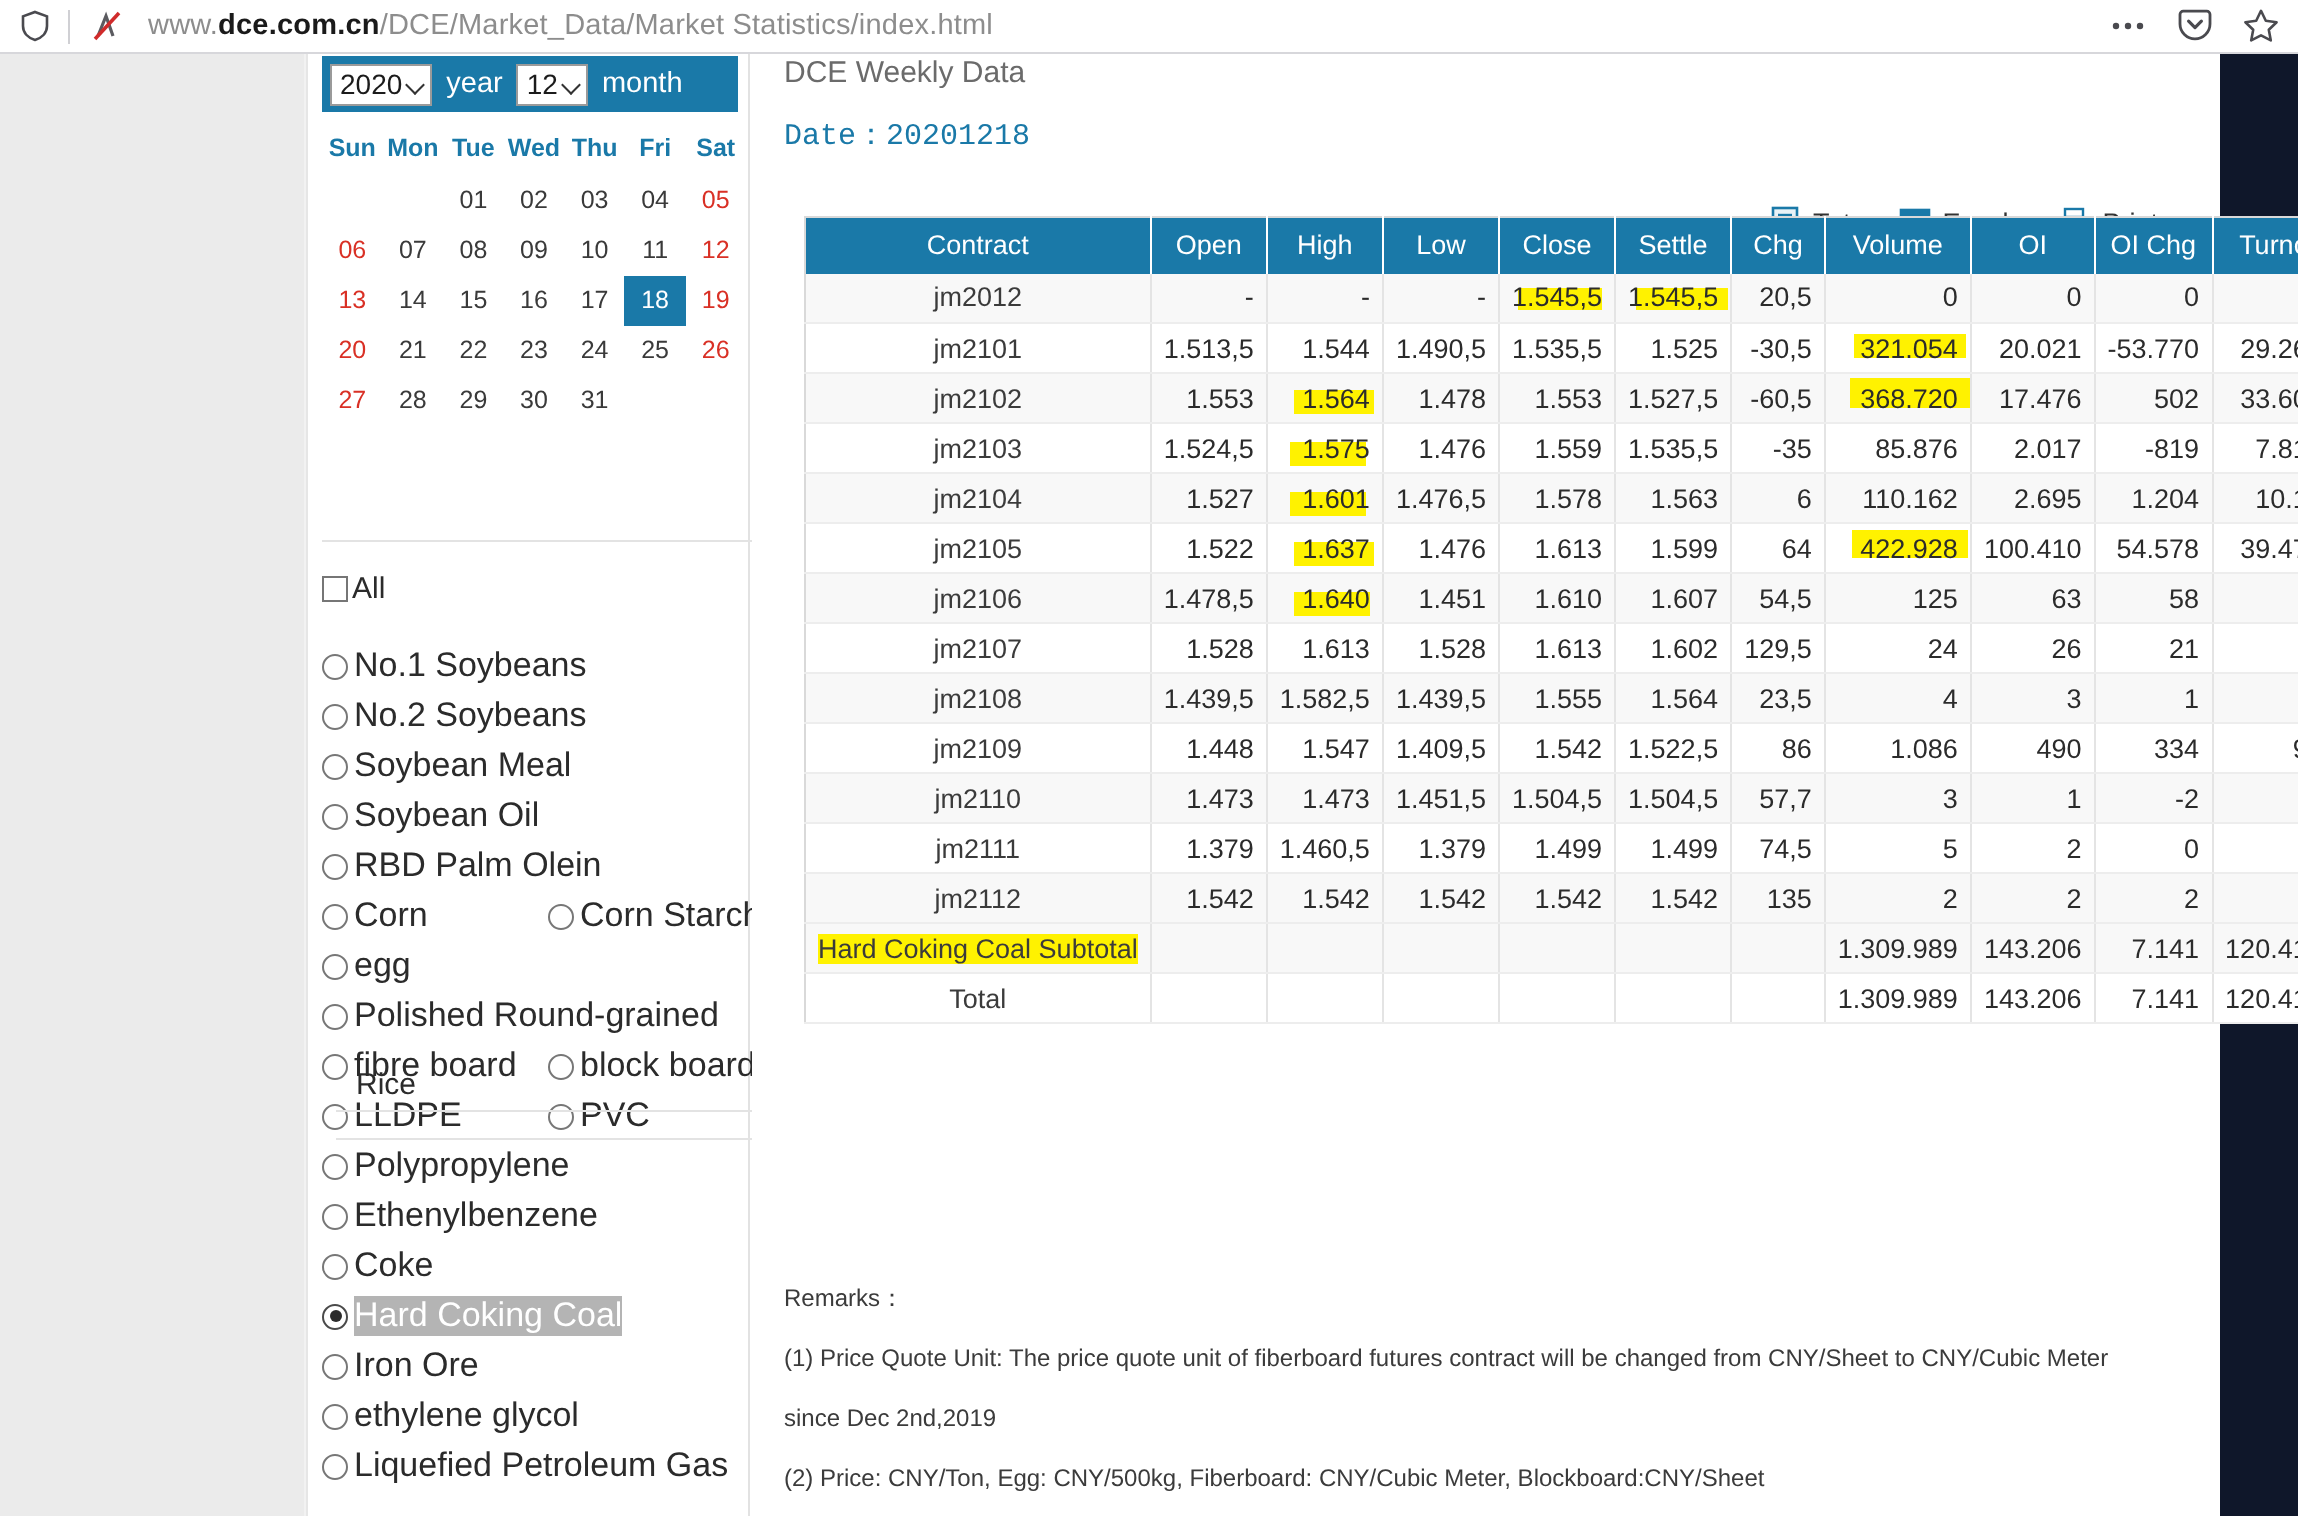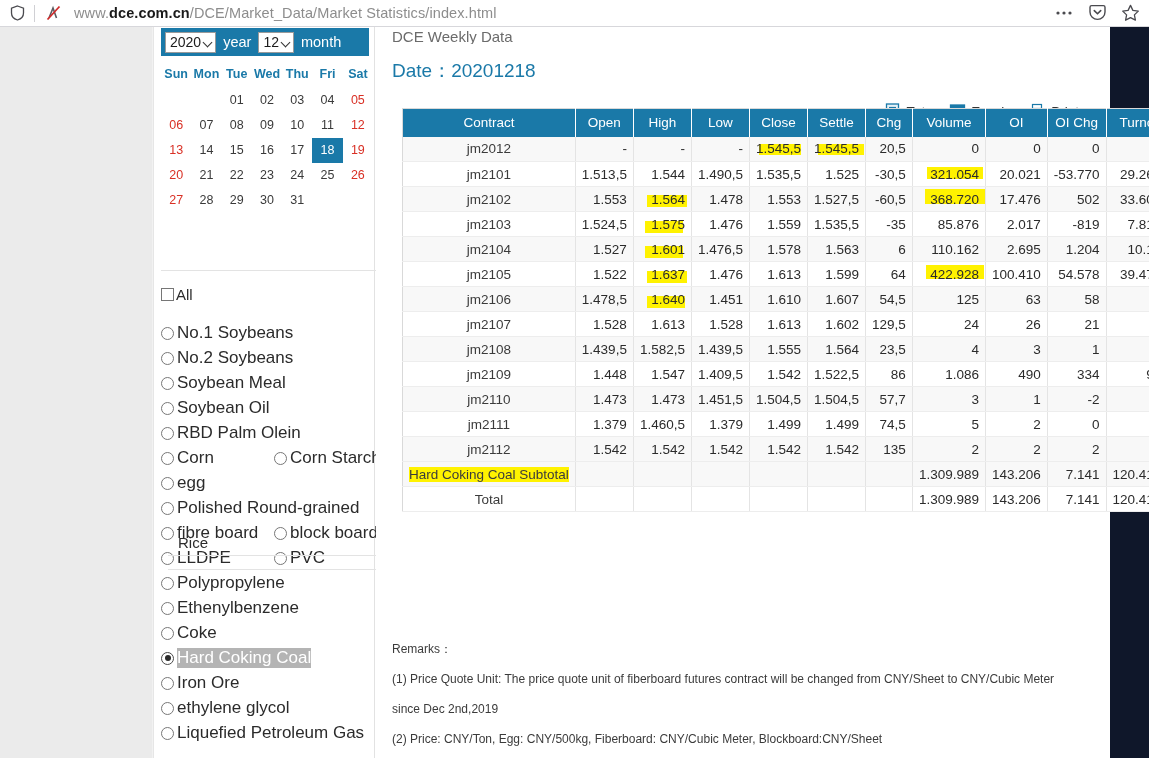--- a/index.html
+++ b/index.html
@@ -115,21 +115,21 @@
   .col2 { left: 113px; }
   #rice-wrap { position: absolute; left: 17px; top: 211px; font-size: 15px; color: #2b2b2b; }
   #mid-rule  { position: absolute; left: 7px; top: 232px; width: 358px; height: 1px; background: #e3e3e3; }
 
   
   #main { position: absolute; left: 376px; top: 0; width: 734px; height: 731px; background: #fff; }
   #weekly-title {
     position: absolute; left: 16px; top: 1px; font-size: 15px; color: #6b6b6b;
     overflow: hidden; height: 16px;
   }
-  #date-line { position: absolute; left: 16px; top: 31px; font-size: 19px; color: #1a79a8; }
+  #date-line { position: absolute; left: 16px; top: 31px; font-size: 15px; color: #1a79a8; font-family: Liberation Mono, monospace; }
 
   #exports { position: absolute; right: 31px; top: 76px; display: flex; align-items: center; gap: 24px; }
   .exp { display: flex; align-items: center; gap: 5px; cursor: pointer; }
   .exp .lb { font-size: 13.5px; color: #333; }
 
   
   #tbl { position: absolute; left: 26px; top: 81px; width: 676px; border-collapse: collapse; }
   #tbl th {
     background: #1a79a8; color: #ffffff; font-weight: 400; font-size: 13.5px;
     height: 28px; border-right: 1px solid #ffffff; padding: 0 4px;

